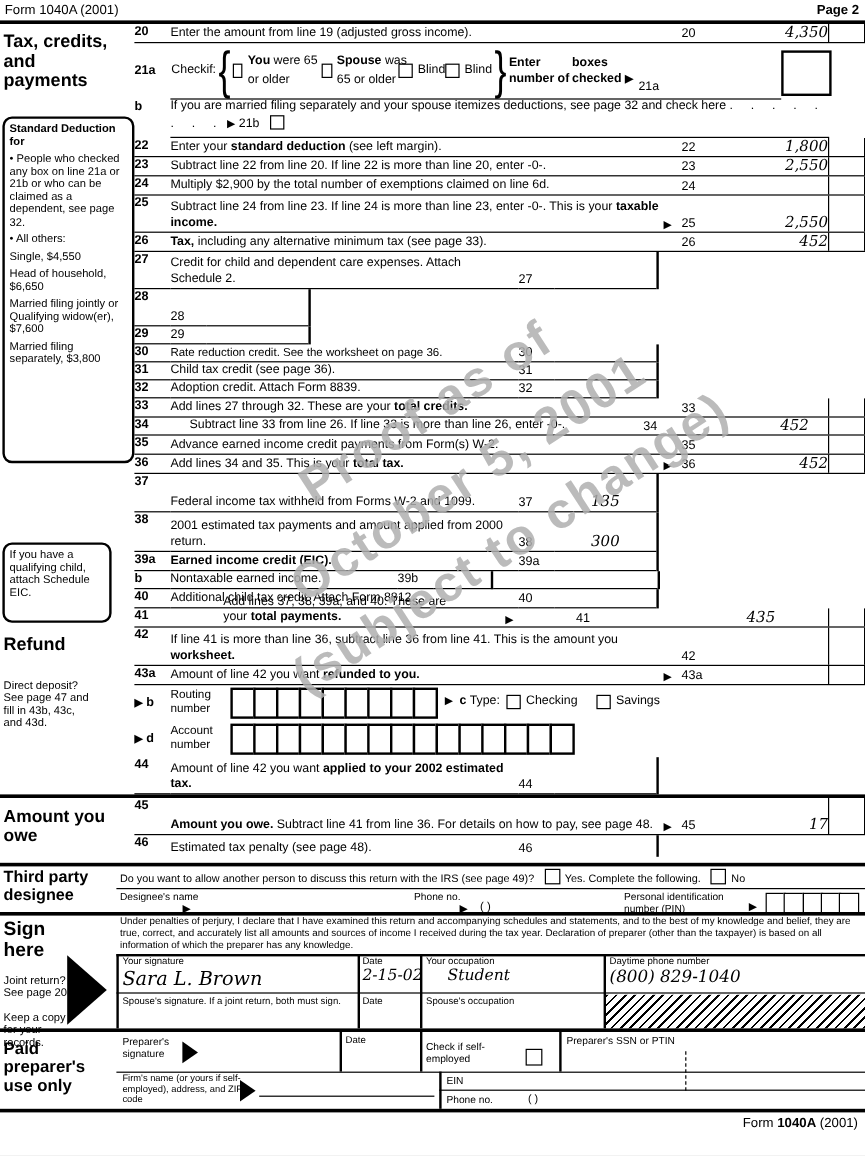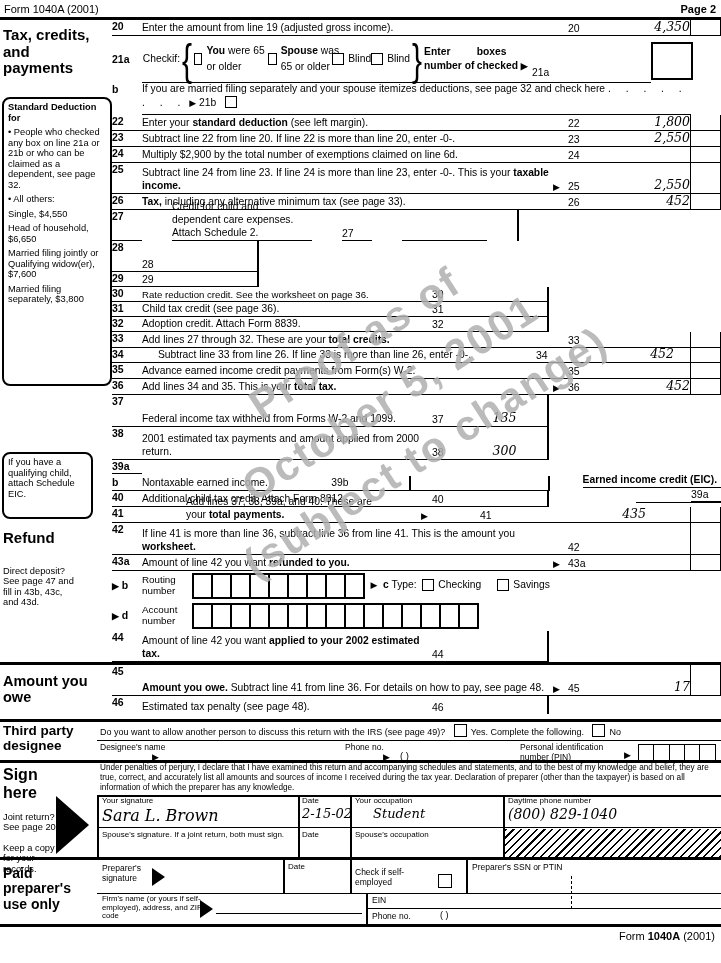--- a/index.html
+++ b/index.html
@@ -191,21 +191,21 @@
 
     <div class="row rb" style="height:16px;">
       <div class="c-num">26</div>
       <div class="c-text"><span class="b">Tax,</span><span> including any alternative minimum tax (see page 33).</span></div>
       <div class="c-arrow"></div>
       <div class="c-ref">26</div>
       <div class="c-amt hand">452</div>
       <div class="c-cents"></div>
     </div>
 
-    <div class="row" style="height:31px;gap:30px;">
+    <div class="row" style="height:31px;">
       <div class="c-num ib">27</div>
       <div class="c-text ib"><span>Credit for child and dependent care expenses. Attach Schedule 2.</span></div>
       <div class="c-inum ib">27</div>
       <div class="c-iamt ib hand"></div>
       <div class="c-div"></div>
       <div class="c-right"></div>
     </div>
 
     <div class="row" style="height:31px;">
       <div class="c-num ib">28</div>
@@ -297,21 +297,21 @@
 
     <div class="row" style="height:33px;">
       <div class="c-num ib">38</div>
       <div class="c-text ib"><span>2001 estimated tax payments and amount applied from 2000 return.</span></div>
       <div class="c-inum ib">38</div>
       <div class="c-iamt ib hand">300</div>
       <div class="c-div"></div>
       <div class="c-right"></div>
     </div>
 
-    <div class="row" style="height:16px;flex-direction:column;">
+    <div class="row" style="height:16px;">
       <div class="c-num ib">39a</div>
       <div class="c-text ib b"><span>Earned income credit (EIC).</span></div>
       <div class="c-inum ib">39a</div>
       <div class="c-iamt ib hand"></div>
       <div class="c-div"></div>
       <div class="c-right"></div>
     </div>
 
     <div class="row" style="height:15px;">
       <div class="c-num ib">b</div>

